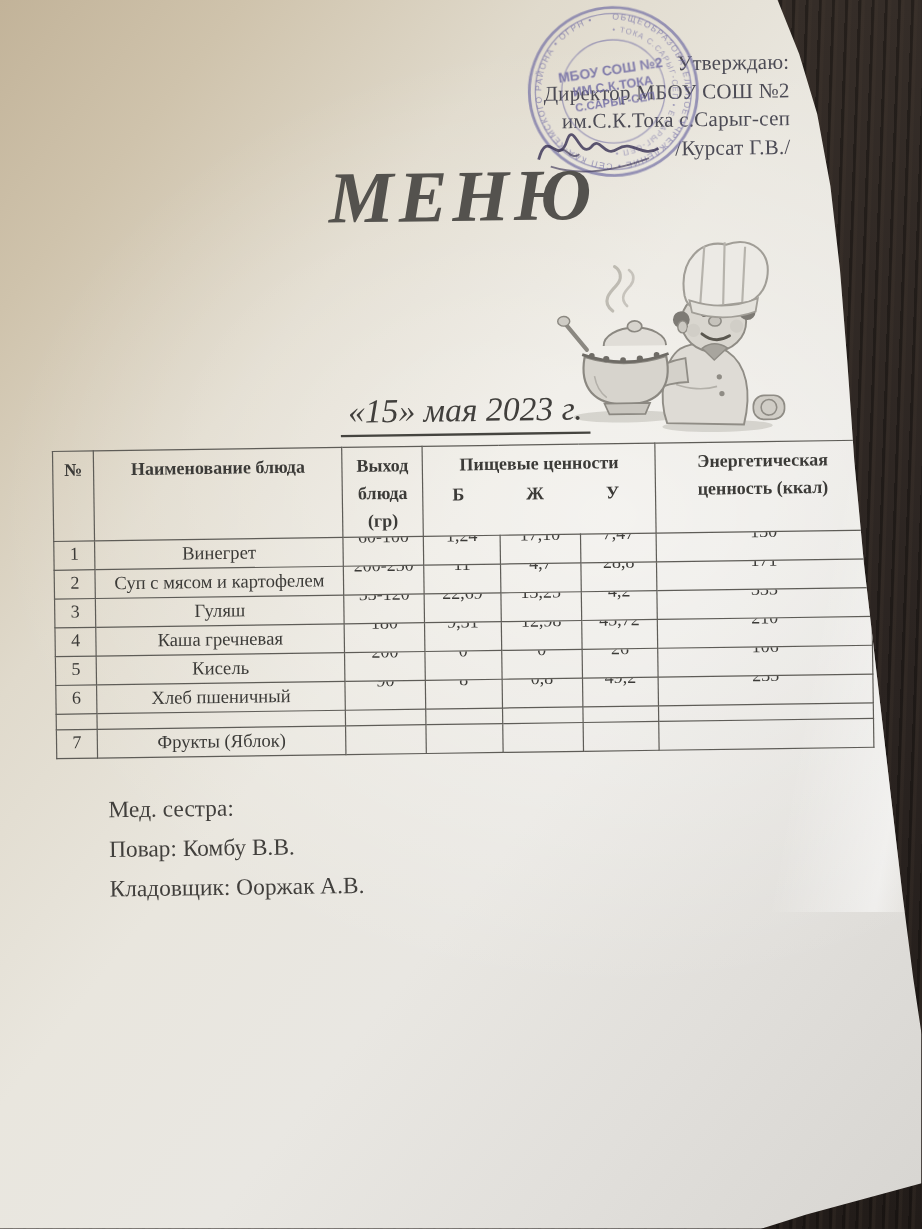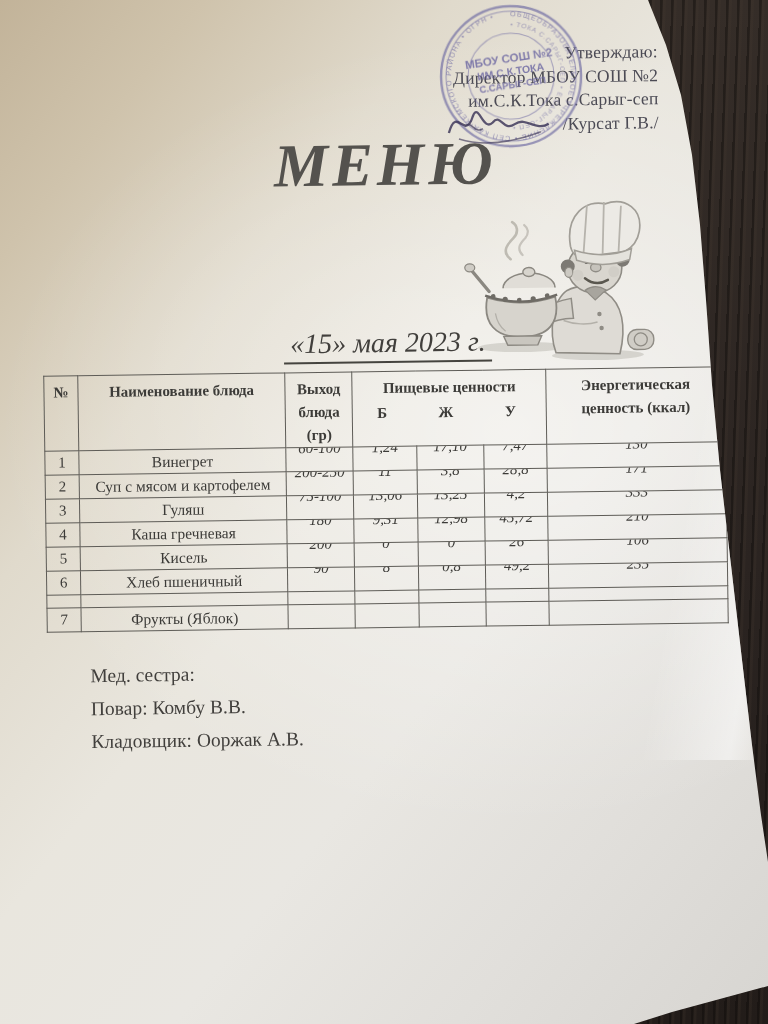--- a/index.html
+++ b/index.html
@@ -41,21 +41,21 @@
     font-size:15px;color:#3c3b38;}
   table.menu td,table.menu th{border:1px solid #5e5c57;padding:0;overflow:hidden;}
   table.menu th{font-weight:bold;vertical-align:top;padding-top:5px;font-size:15px;height:64px;line-height:23px;}
   .h-out span{display:block;}
   .nutr-sub{display:flex;justify-content:space-between;padding:1px 30px 0 24px;margin-top:1px;}
   .h-kcal span{display:block;}
   table.menu td{height:23px;text-align:center;}
   td.c-num,td.c-name{vertical-align:middle;}
   td.c-name{text-align:left;padding-left:9px;font-size:15.5px;}
   td.c-out,td.c-b,td.c-zh,td.c-u,td.c-kcal{vertical-align:top;}
-  .val{position:relative;top:-10px;display:inline-block;line-height:20px;font-style:italic;}
+  .val{position:relative;top:-10px;display:inline-block;line-height:20px;}
   tr.spacer td{height:12px;}
 
   
   .footer{position:absolute;left:88px;top:655px;font-size:19.5px;line-height:33px;color:#413f3c;}
 
   .ink{fill:#6f6aa3;}
 </style>
 </head>
 <body>
 
@@ -195,29 +195,29 @@
             <td class="c-b"><span class="val">1,24</span></td>
             <td class="c-zh"><span class="val">17,10</span></td>
             <td class="c-u"><span class="val">7,47</span></td>
             <td class="c-kcal"><span class="val">130</span></td>
           </tr>
           <tr>
             <td class="c-num"><span>2</span></td>
             <td class="c-name"><span>Суп  с мясом и картофелем</span></td>
             <td class="c-out"><span class="val">200-250</span></td>
             <td class="c-b"><span class="val">11</span></td>
-            <td class="c-zh"><span class="val">3,8</span></td>
+            <td class="c-zh"><span class="val">4,7</span></td>
             <td class="c-u"><span class="val">28,8</span></td>
             <td class="c-kcal"><span class="val">171</span></td>
           </tr>
           <tr>
             <td class="c-num"><span>3</span></td>
             <td class="c-name"><span>Гуляш</span></td>
-            <td class="c-out"><span class="val">75-100</span></td>
-            <td class="c-b"><span class="val">13,06</span></td>
+            <td class="c-out"><span class="val">53-120</span></td>
+            <td class="c-b"><span class="val">22,69</span></td>
             <td class="c-zh"><span class="val">13,25</span></td>
             <td class="c-u"><span class="val">4,2</span></td>
             <td class="c-kcal"><span class="val">333</span></td>
           </tr>
           <tr>
             <td class="c-num"><span>4</span></td>
             <td class="c-name"><span>Каша гречневая</span></td>
             <td class="c-out"><span class="val">180</span></td>
             <td class="c-b"><span class="val">9,31</span></td>
             <td class="c-zh"><span class="val">12,98</span></td>

